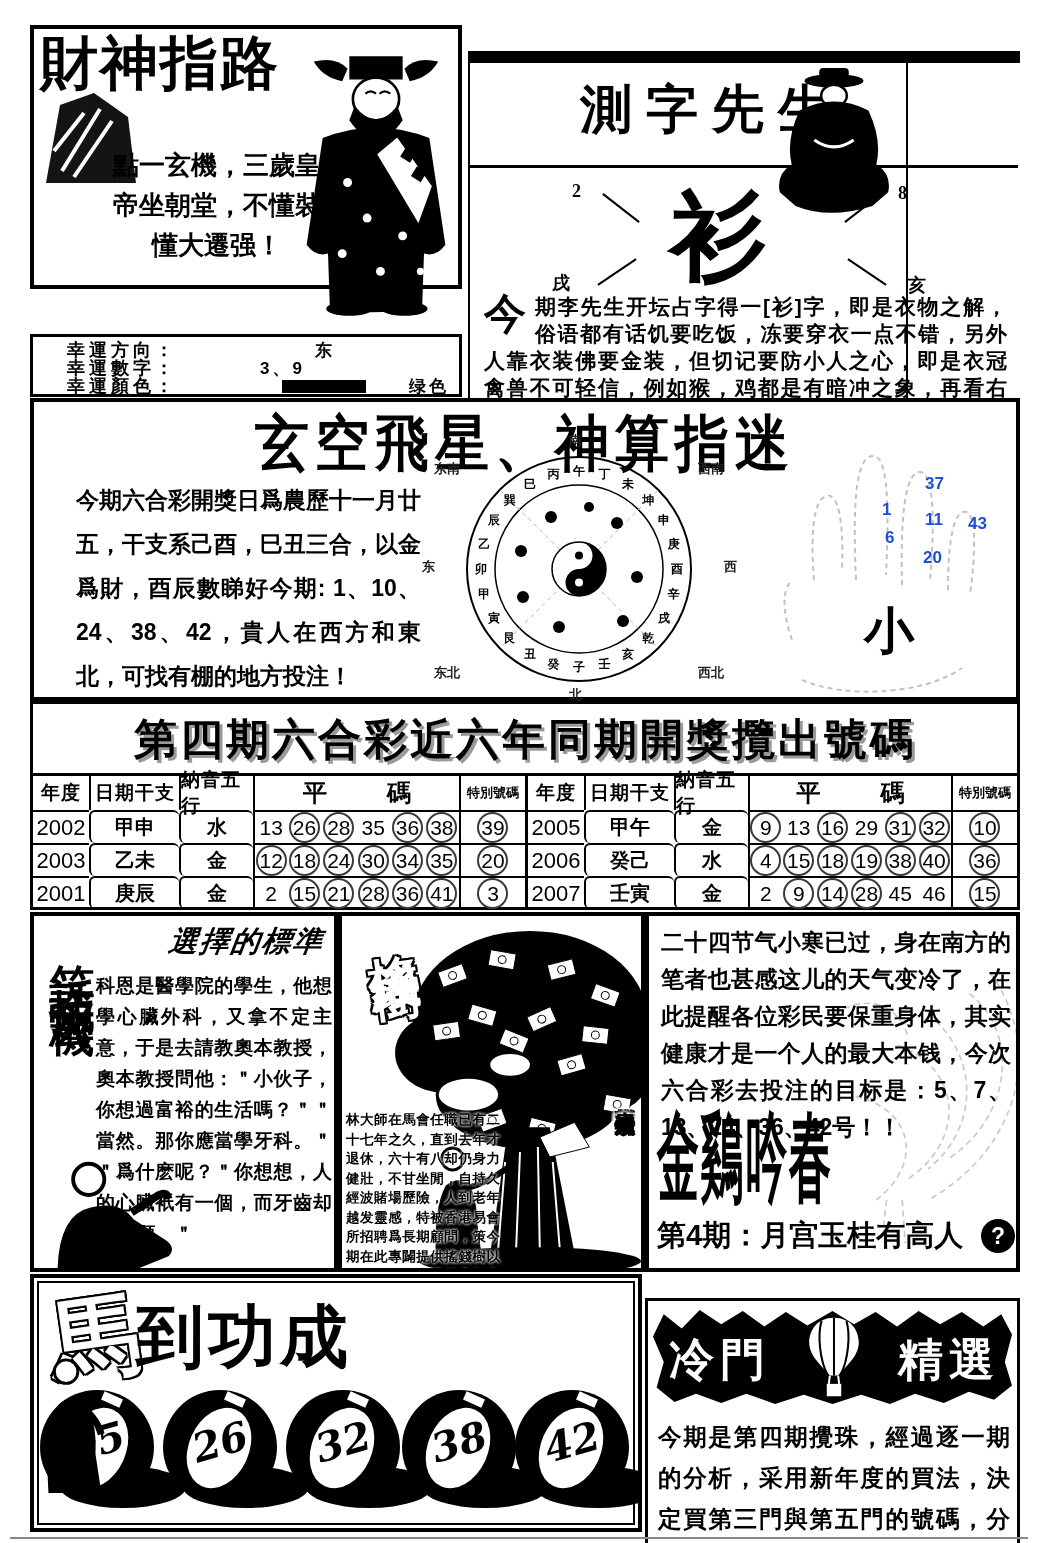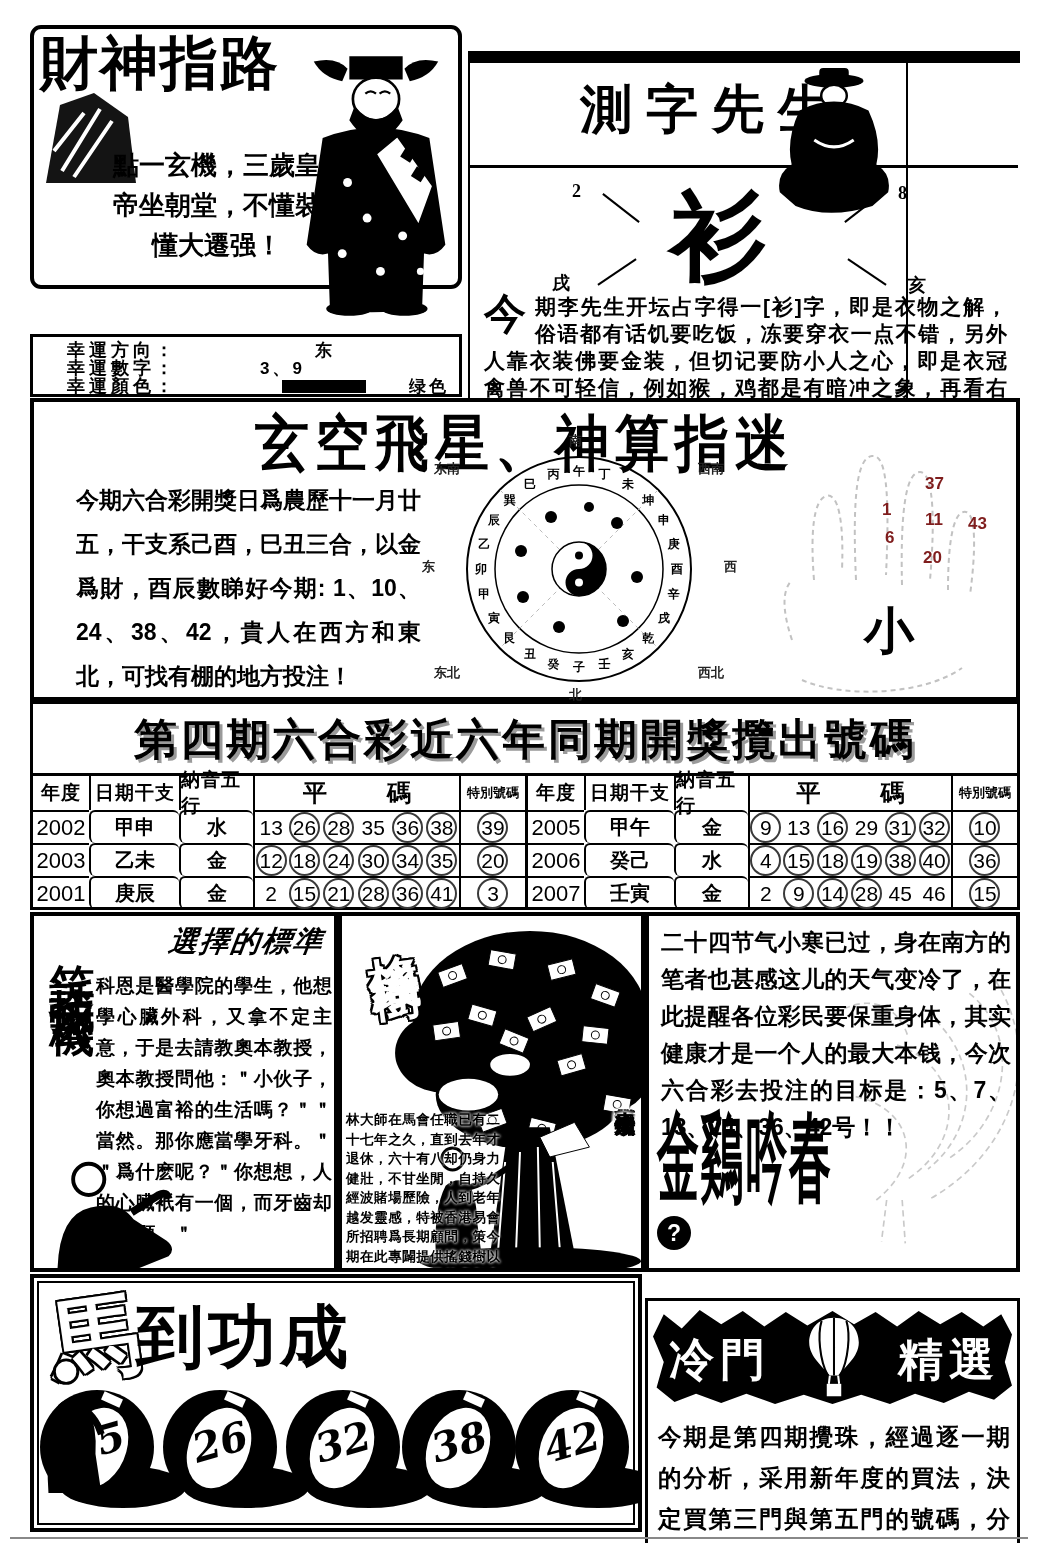--- a/index.html
+++ b/index.html
@@ -3,21 +3,21 @@
 <meta charset="utf-8">
 <style>
   * { margin:0; padding:0; box-sizing:border-box; }
   body { background:#e8e8e8; font-family:"Liberation Sans", sans-serif; }
   #page { position:relative; width:1038px; height:1543px; background:#fff; overflow:hidden; color:#000; }
   .box { position:absolute; background:#fff; border:3px solid #000; }
   .abs { position:absolute; }
   .jt { text-align:justify; text-justify:inter-ideograph; }
 
   
-  #wealth-box { left:30px; top:25px; width:432px; height:264px; border-width:4px;border-radius:11px; }
+  #wealth-box { left:30px; top:25px; width:432px; height:264px; border-width:4px; }
   .wealth-title { left:6px; top:-4px; font-size:58px; font-weight:900; letter-spacing:2px; white-space:nowrap; }
   .wealth-god { right:2px; top:6px; }
   .wealth-blob { left:6px; top:62px; }
   .wealth-text { left:58px; top:116px; width:250px; font-size:26px; font-weight:700; line-height:40px; text-align:center; }
 
   
   #lucky-box { left:30px; top:334px; width:432px; height:63px; border-width:3px; padding:4px 0 0 34px; }
   .lucky-row { display:flex; align-items:center; height:18px; font-size:18px; font-weight:700;gap:33px; }
   .lucky-label { width:160px; letter-spacing:4px; }
   .lucky-value { font-size:17px; letter-spacing:3px; }
@@ -36,21 +36,21 @@
   .cezi-para { left:14px; top:240px; width:524px; font-size:21px; font-weight:600; line-height:27px; letter-spacing:1px; }
   .dropcap { float:left; font-size:42px; line-height:38px; font-weight:900; margin:2px 8px 0 0; }
 
   
   #mid-box { left:30px; top:398px; width:990px; height:303px; border-width:4px; }
   .mid-title { left:0; top:2px; width:100%; text-align:center; font-size:54px; font-weight:900; letter-spacing:6px; transform:scaleY(1.12); transform-origin:top; white-space:nowrap; }
   .mid-para { left:42px; top:76px; width:345px; font-size:23px; font-weight:600; line-height:44px; }
   .compass { left:378px; top:36px; width:334px; height:262px; }
   .cdir { position:absolute; font-size:13px; font-weight:700; color:#222; }
   .hand { left:718px; top:28px; width:245px; height:268px; }
-  .hand-num { position:absolute; font-size:17px; font-weight:600; color:#7f1d1d;padding-left:40px; }
+  .hand-num { position:absolute; font-size:17px; font-weight:600; color:#1d4ed8;padding-left:40px; }
   .small-char { position:absolute; left:112px; top:168px; font-size:50px; font-weight:700; font-family:"Liberation Serif",serif; }
 
   
   #history-box { left:30px; top:701px; width:990px; height:209px; border-width:3px; }
   .hist-title { height:72px; line-height:70px; text-align:center; font-size:43px; font-weight:900; letter-spacing:3px; border-bottom:3px solid #000; text-shadow:3px 3px 0 #9a9a9a; white-space:nowrap; }
   .hist-tables { position:absolute; left:0; top:72px; right:0; bottom:0; display:flex; }
   .htable { width:50%; display:grid; grid-template-columns:56px 90px 74px repeat(6,1fr) 66px; grid-template-rows:34px 1fr 1fr 1fr; }
   .htable.right { border-left:3px solid #000; }
   .hc { display:flex; align-items:center; justify-content:center; font-size:21px; }
   .hh { font-weight:700; font-size:19px; letter-spacing:1px; }
@@ -557,20 +557,21 @@
         <path d="M120,90 C180,110 190,180 130,220"></path>
         <path d="M80,140 C130,150 150,200 100,240"></path>
         <path d="M60,60 C90,40 120,50 130,80"></path>
         <path d="M110,240 L105,280 M125,240 L128,282"></path>
         <path d="M150,60 C200,100 200,170 150,210"></path>
       </g>
     </svg>
     <div class="season-para jt">二十四节气小寒已过，身在南方的笔者也甚感这儿的天气变冷了，在此提醒各位彩民要保重身体，其实健康才是一个人的最大本钱，今次六合彩去投注的目标是：5、7、13、24、36、42号！！</div>
     <div class="abs season-title">金鷄吟春</div>
     <div class="abs issue-line">
+      <span>第4期：月宫玉桂有高人</span>
       <span class="qmark">?</span>
     </div>
   </div>
 
   <div class="box" id="success-box">
     <div class="success-inner"></div>
     <div class="abs success-outline-char outline-text">馬</div>
     <div class="abs success-title">到功成</div>
     <div class="abs balls">
       <div class="ballshadow" style="left:26px"></div>

